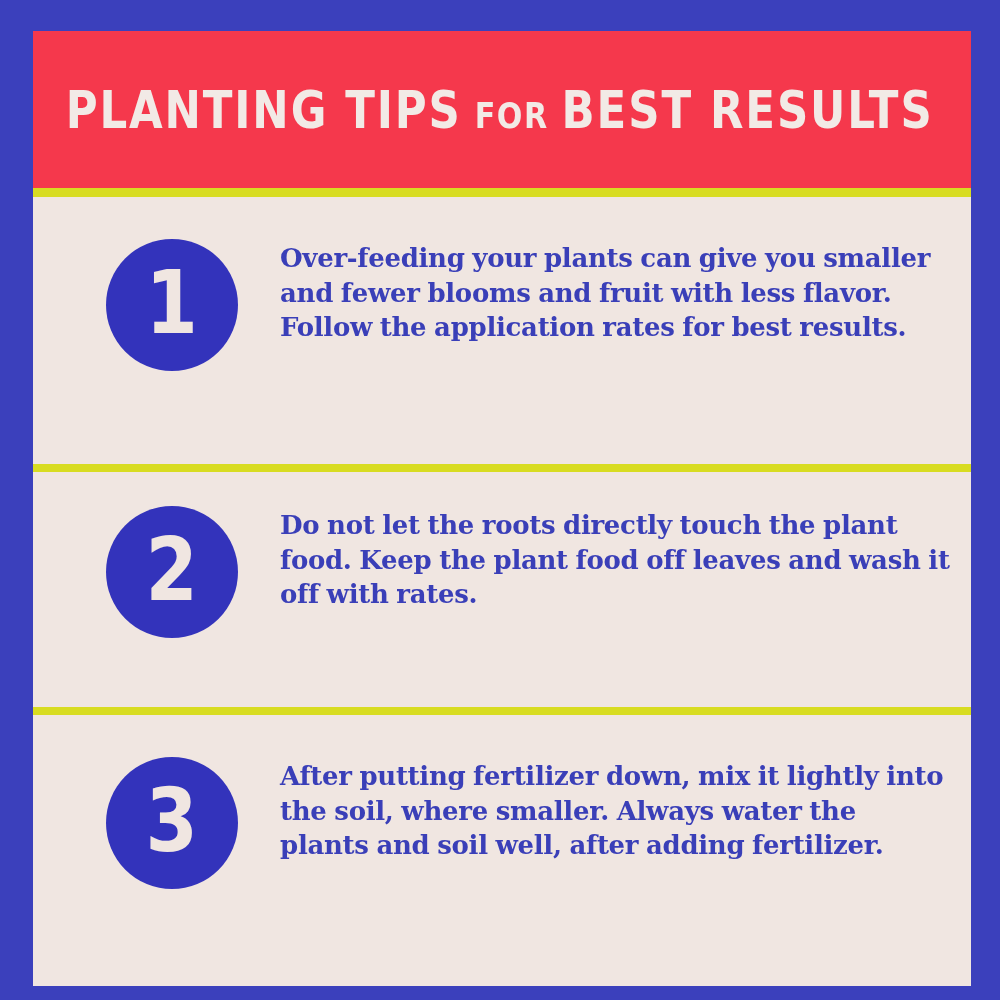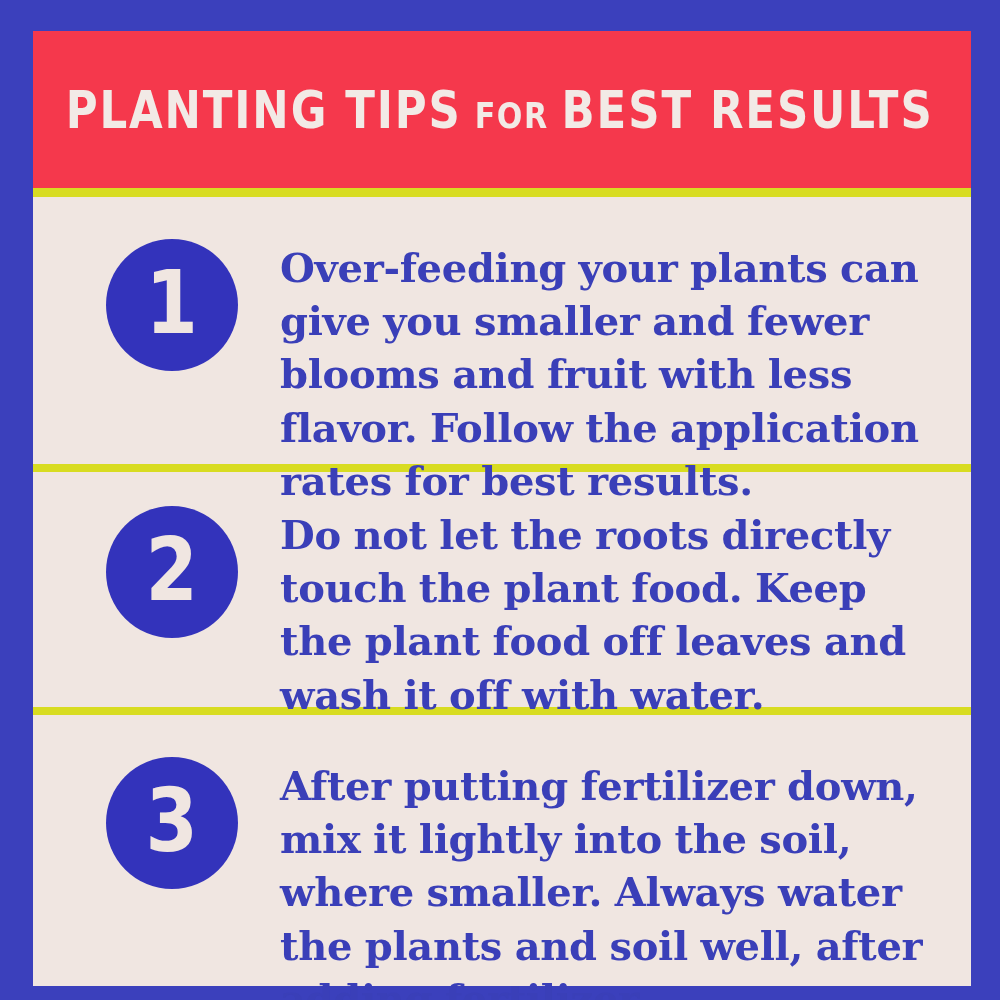--- a/index.html
+++ b/index.html
@@ -122,21 +122,21 @@
     line-height: 1;
     transform: scaleX(0.95) translateY(-2px);
   }
 
   
   .tip-text {
     flex: 1 1 auto;
     color: #3A3FB8;
     font-family: "DejaVu Serif", "Liberation Serif", serif;
     font-weight: 700;
-    font-size: 40px;
+    font-size: 26px;
     line-height: 1.33;
     letter-spacing: -0.3px;
     padding-right: 21px;
     margin-top: 2px;
     word-spacing: -1px;
   }
 </style>
 </head>
 <body>
 
@@ -166,21 +166,21 @@
       </div>
 
       <div class="rule-div"></div>
 
       <div class="tip tip--2">
         <div class="badge-col">
           <div class="badge">
             <span class="badge-num">2</span>
           </div>
         </div>
-        <div class="tip-text">Do not let the roots directly touch the plant food. Keep the plant food off leaves and wash it off with water.</div>
+        <div class="tip-text">Do not let the roots directly touch the plant food. Keep the plant food off leaves and wash it off with rates.</div>
       </div>
 
       <div class="rule-div"></div>
 
       <div class="tip tip--3">
         <div class="badge-col">
           <div class="badge">
             <span class="badge-num">3</span>
           </div>
         </div>

